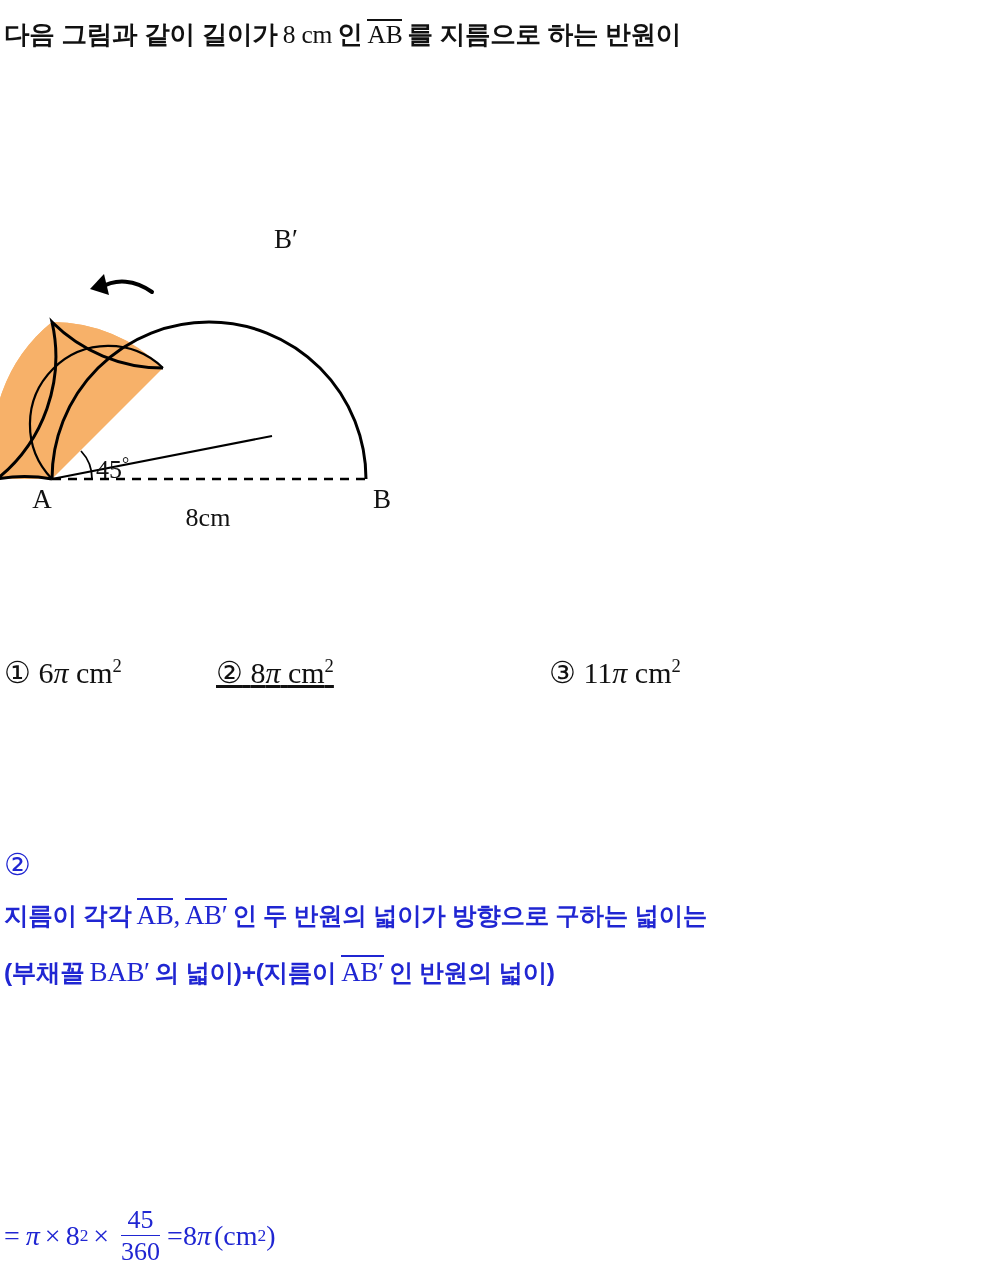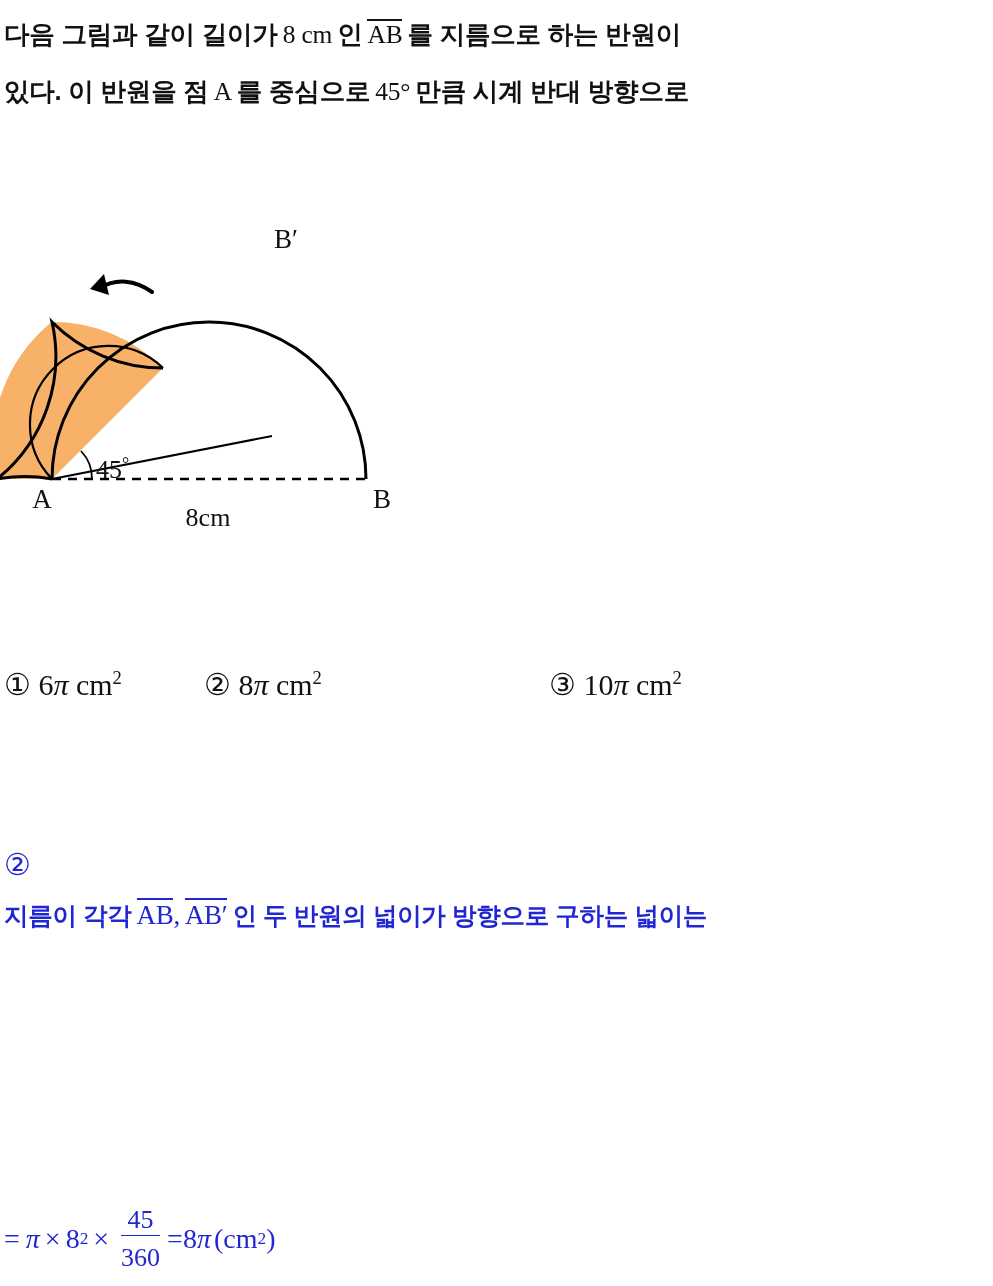--- a/index.html
+++ b/index.html
@@ -63,21 +63,20 @@
     left: 4px;
     top: 655px;
     width: 985px;
     font-family: "Liberation Serif", serif;
     font-size: 30px;
     color: #111;
   }
   .choice-row {
     position: relative;
     height: 52px;
-    margin-top: 12px;
   }
   .ch {
     position: absolute;
     white-space: nowrap;
   }
   .num { font-size: 30px; }
   .it { font-style: italic; }
   sup.e {
     font-size: 0.62em;
     vertical-align: super;
@@ -133,35 +132,32 @@
     display: inline-flex;
     flex-direction: column;
     align-items: center;
     margin: 0 7px;
     font-size: 26px;
     line-height: 1.12;
     vertical-align: middle;
   }
   .frac .den {
     border-top: 1.6px solid #2026d2;
-    padding-top: 7px;
+    padding-top: 1px;
   }
   .frac .numr { padding-bottom: 1px; }
 </style>
 </head>
 <body>
 
 <div class="page">
 
   <div class="stmt">
     <div>
       <span>다음 그림과 같이 길이가</span><span class="sp"></span><span class="ser">8 cm</span><span class="sp"></span><span>인</span><span class="sp"></span><span class="ser ovl">AB</span><span class="sp"></span><span>를 지름으로 하는 반원이</span>
-    </div>
-    <div>
-      <span>있다. 이 반원을 점</span><span class="sp"></span><span class="ser">A</span><span class="sp"></span><span>를 중심으로</span><span class="sp"></span><span class="ser">45</span><span class="ser">°</span><span class="sp"></span><span>만큼 시계 반대 방향으로</span>
     </div>
   </div>
 
   <div class="figure">
     <svg width="430" height="350" viewBox="0 0 430 350">
 
       <defs>
         <clipPath id="clipRot">
 
           <path d="M 52,283 A 157,157 0 0 1 163,172 L 52,283 Z"></path>
@@ -219,40 +215,43 @@
     </svg>
   </div>
 
   <div class="choices">
     <div class="choice-row">
       <span class="ch" style="left:0px;">
         <span class="num">①</span>
         <span>6</span><span class="it">π</span>
         <span>cm</span><sup class="e">2</sup>
       </span>
-      <span class="ch" style="left:200px;">
+      <span class="ch" style="left:212px;text-decoration:underline;">
         <span class="num">②</span>
         <span>8</span><span class="it">π</span>
         <span>cm</span><sup class="e">2</sup>
       </span>
       <span class="ch" style="left:545px;">
         <span class="num">③</span>
-        <span>10</span><span class="it">π</span>
+        <span>11</span><span class="it">π</span>
         <span>cm</span><sup class="e">2</sup>
       </span>
     </div>
   </div>
 
   <div class="sol">
     <div class="ansnum">②</div>
 
     <div class="line">
       <span>지름이 각각</span><span class="sp"></span><span class="mser ovlb">AB</span><span class="mser">,</span><span class="sp"></span><span class="mser ovlb">AB′</span><span class="sp"></span><span>인 두 반원의 넓이가 방향으로 구하는 넓이는</span>
     </div>
 
+    <div class="line">
+      <span>(부채꼴</span><span class="sp"></span><span class="mser">BAB′</span><span class="sp"></span><span>의 넓이)+(지름이</span><span class="sp"></span><span class="mser ovlb">AB′</span><span class="sp"></span><span>인 반원의 넓이)</span>
+    </div>
 
 
   </div>
 
   <div class="formula">
     <span>=</span>
     <span style="margin-left:6px;" class="it">π</span>
     <span style="margin:0 5px;">×</span>
     <span>8</span>
       <sup class="e">2</sup>

